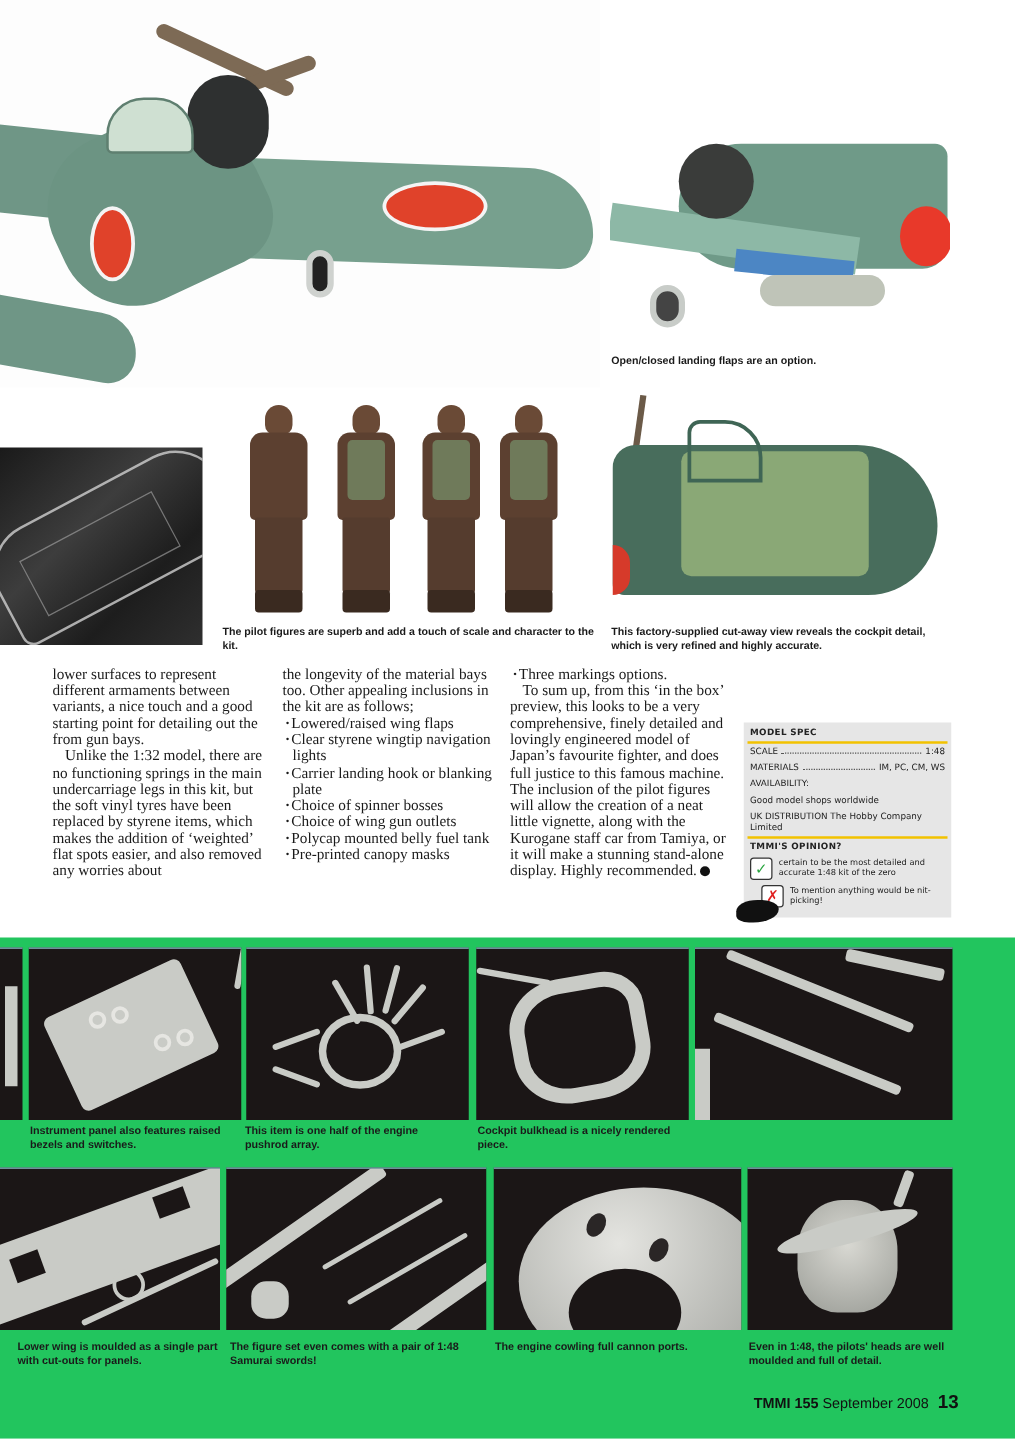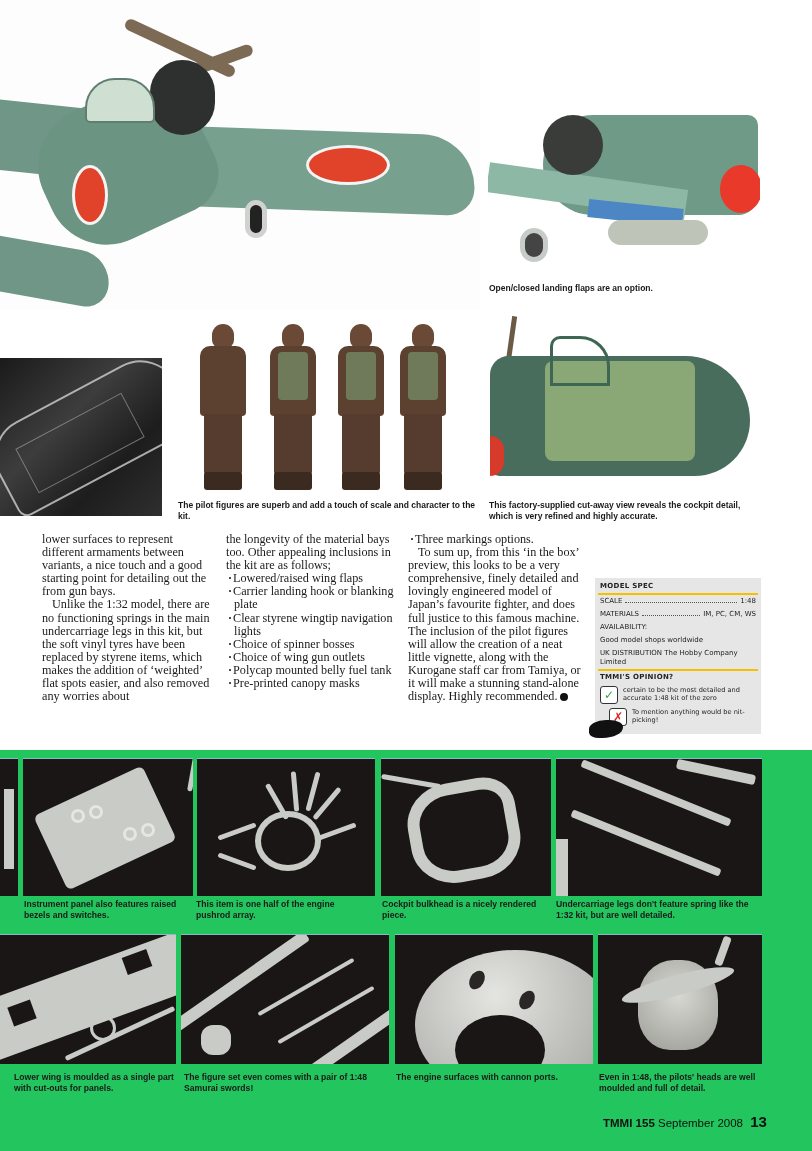--- a/index.html
+++ b/index.html
@@ -168,22 +168,22 @@
 
 <div class="col" style="left:42px; width:172px;">
   <p>lower surfaces to represent different armaments between variants, a nice touch and a good starting point for detailing out the from gun bays.</p>
   <p class="indent">Unlike the 1:32 model, there are no functioning springs in the main undercarriage legs in this kit, but the soft vinyl tyres have been replaced by styrene items, which makes the addition of ‘weighted’ flat spots easier, and also removed any worries about</p>
 </div>
 
 <div class="col" style="left:226px; width:172px;">
   <p>the longevity of the material bays too. Other appealing inclusions in the kit are as follows;</p>
   <ul>
     <li>Lowered/raised wing flaps</li>
+    <li>Clear styrene wingtip navigation lights</li>
     <li>Carrier landing hook or blanking plate</li>
-    <li>Clear styrene wingtip navigation lights</li>
     <li>Choice of spinner bosses</li>
     <li>Choice of wing gun outlets</li>
     <li>Polycap mounted belly fuel tank</li>
     <li>Pre-printed canopy masks</li>
   </ul>
 </div>
 
 <div class="col" style="left:408px; width:178px;">
   <ul>
     <li>Three markings options.</li>
@@ -250,21 +250,20 @@
   <div class="sprue" style="left:556px; top:8px; width:206px; height:138px;">
     <div class="rod" style="left:20px; top:30px; width:160px; height:8px; transform: rotate(22deg);"></div>
     <div class="rod" style="left:10px; top:80px; width:160px; height:8px; transform: rotate(22deg);"></div>
     <div class="rod" style="left:120px; top:8px; width:80px; height:10px; transform: rotate(12deg);"></div>
     <div class="part" style="left:0; top:80px; width:12px; height:58px;"></div>
   </div>
 
   <div class="caption" style="left:24px; top:149px; width:165px;">Instrument panel also features raised bezels and switches.</div>
   <div class="caption" style="left:196px; top:149px; width:172px;">This item is one half of the engine pushrod array.</div>
   <div class="caption" style="left:382px; top:149px; width:160px;">Cockpit bulkhead is a nicely rendered piece.</div>
-  <div class="caption" style="left:556px; top:149px; width:210px;">Undercarriage legs don't feature spring like the 1:32 kit, but are well detailed.</div>
 
   <div class="sprue" style="left:0; top:184px; width:176px; height:130px;">
     <div class="part" style="left:-20px; top:30px; width:220px; height:60px; transform: rotate(-20deg);"></div>
     <div class="part" style="left:124px; top:18px; width:26px; height:18px; background:#1b1616; transform: rotate(-20deg);"></div>
     <div class="part" style="left:10px; top:68px; width:24px; height:20px; background:#1b1616; transform: rotate(-20deg);"></div>
     <div class="rod" style="left:60px; top:96px; width:120px; transform: rotate(-25deg);"></div>
     <div class="ring" style="left:90px; top:80px; width:26px; height:26px;"></div>
   </div>
   <div class="sprue" style="left:181px; top:184px; width:208px; height:130px;">
     <div class="rod" style="left:-20px; top:40px; width:160px; height:12px; transform: rotate(-35deg);"></div>
@@ -280,21 +279,21 @@
     <div class="part" style="left:125px; top:55px; width:14px; height:20px; border-radius:50%; background:#2a2626; transform: rotate(30deg);"></div>
   </div>
   <div class="sprue" style="left:598px; top:184px; width:164px; height:130px;">
     <div class="part" style="left:40px; top:25px; width:80px; height:90px; border-radius: 45% 45% 40% 40%; background: radial-gradient(circle at 50% 40%, #d8d8d2, #9a9c96);"></div>
     <div class="part" style="left:22px; top:40px; width:116px; height:20px; border-radius: 50%; transform: rotate(-15deg);"></div>
     <div class="rod" style="left:110px; top:12px; width:30px; height:8px; transform: rotate(-70deg);"></div>
   </div>
 
   <div class="caption" style="left:14px; top:322px; width:172px;">Lower wing is moulded as a single part with cut-outs for panels.</div>
   <div class="caption" style="left:184px; top:322px; width:200px;">The figure set even comes with a pair of 1:48 Samurai swords!</div>
-  <div class="caption" style="left:396px; top:322px; width:200px;">The engine surfaces with cannon ports.</div>
+  <div class="caption" style="left:396px; top:322px; width:200px;">The engine cowling full cannon ports.</div>
   <div class="caption" style="left:599px; top:322px; width:170px;">Even in 1:48, the pilots' heads are well moulded and full of detail.</div>
 </div>
 
 <div class="folio">
   <b>TMMI</b>
   <b>155</b>
   <span>September 2008</span>
   <span class="page">13</span>
 </div>
 

